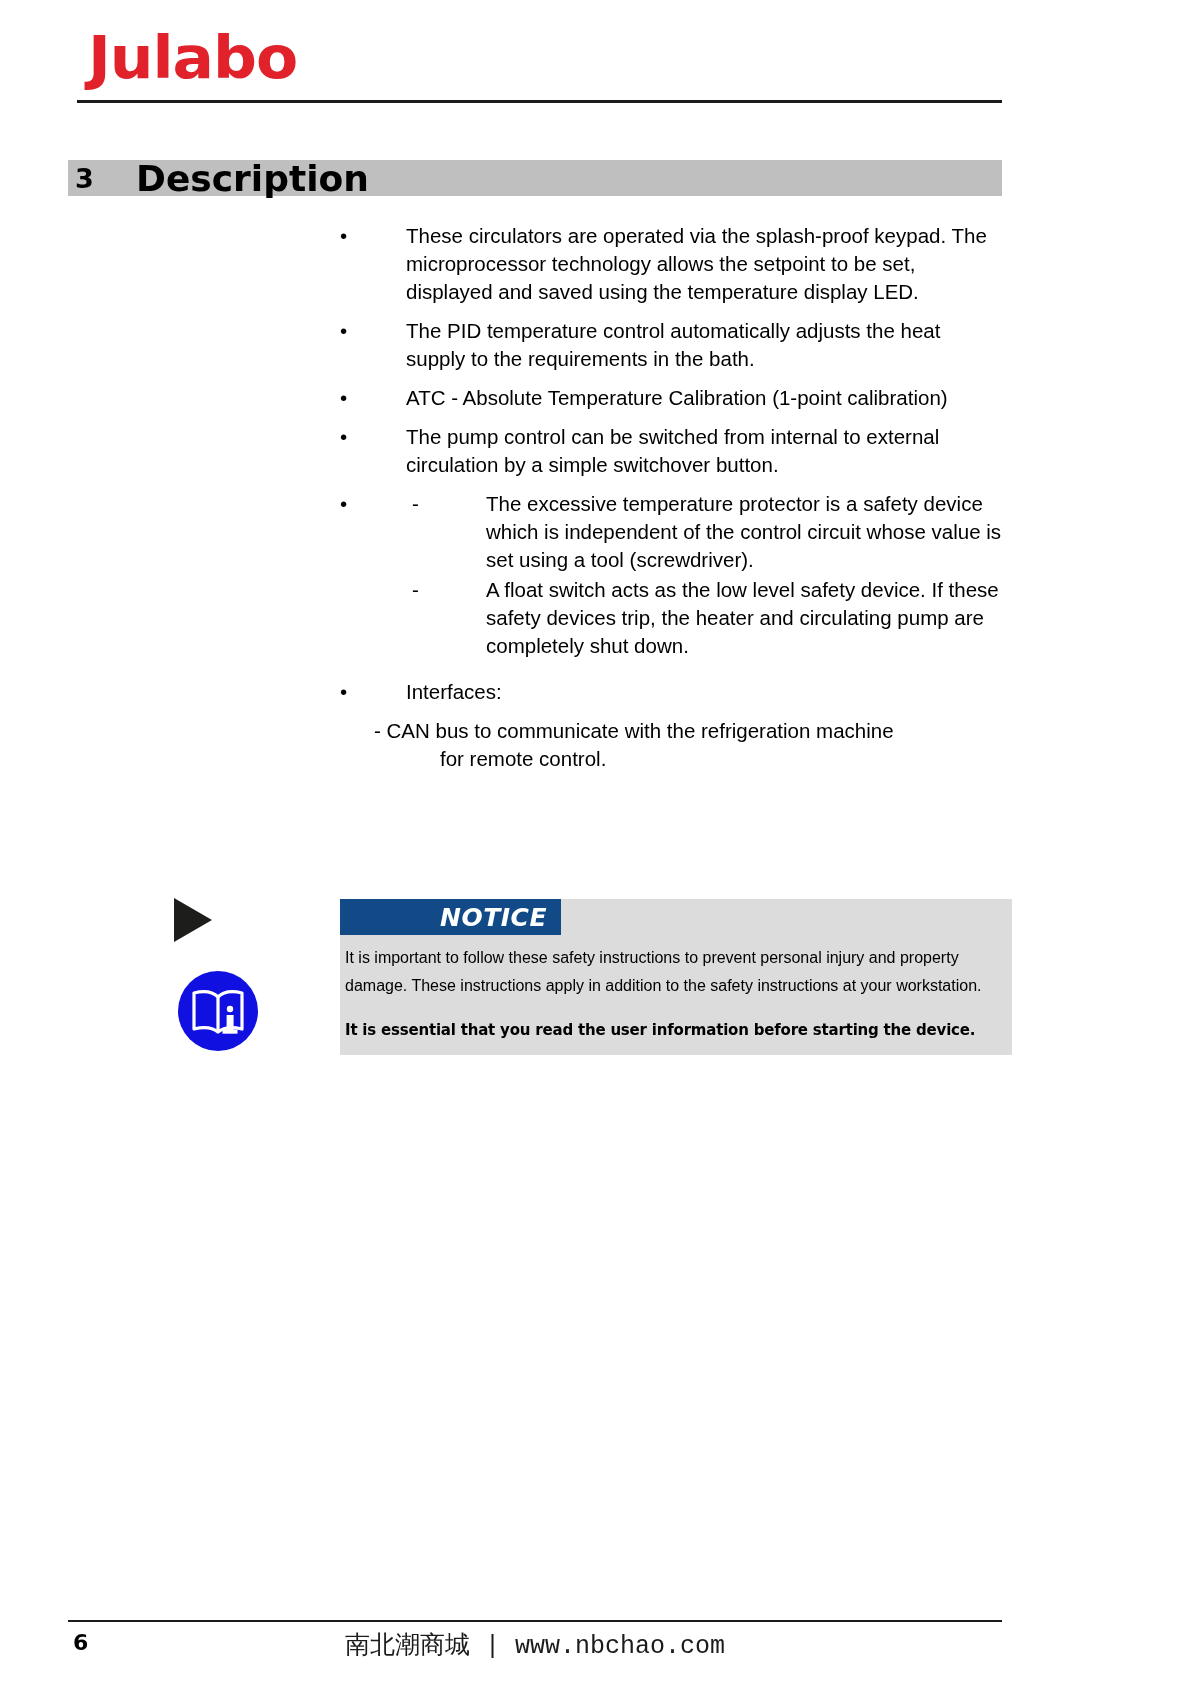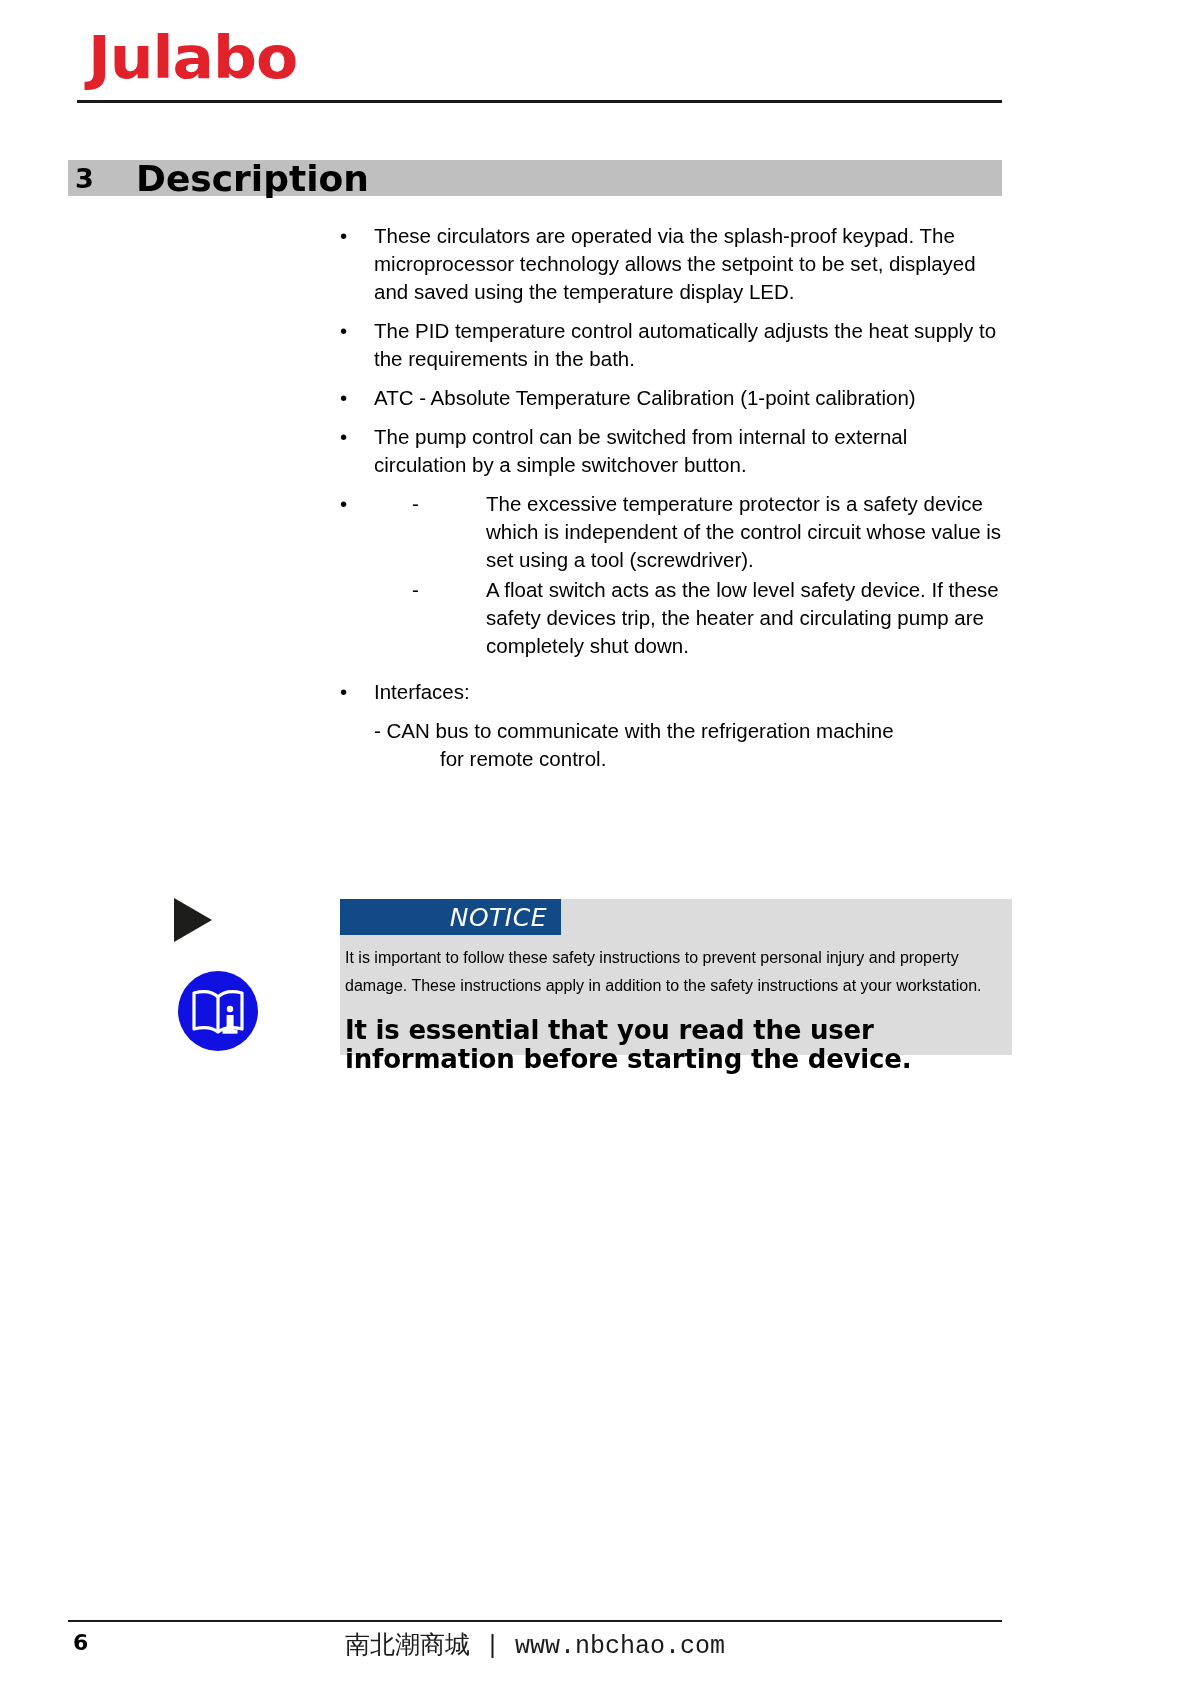--- a/index.html
+++ b/index.html
@@ -103,20 +103,21 @@
   }
   .bullet-row .dot {
     position: absolute;
     left: 4px;
     top: 0;
     font-size: 20.5px;
     line-height: 28px;
   }
   .bullet-row .btext {
     display: block;
+    margin-left: 32px;
   }
 
   .sub-dash {
     position: relative;
     padding-left: 112px;
     font-size: 20.5px;
     line-height: 28px;
     margin-top: 2px;
   }
   .sub-dash .dash {
@@ -156,42 +157,42 @@
     background: #124a87;
     display: flex;
     align-items: center;
     justify-content: flex-end;
     padding-right: 14px;
     box-sizing: border-box;
   }
   .notice-banner-label {
     color: #ffffff;
     font-family: "DejaVu Sans", sans-serif;
-    font-weight: 400;
+    font-weight: 700;
     font-style: italic;
     font-size: 25px;
     letter-spacing: 0.5px;
   }
   .notice-body {
     position: absolute;
     left: 345px;
     top: 944px;
     width: 660px;
   }
   .notice-p {
     font-size: 16px;
     line-height: 28px;
     color: #000;
     margin: 0 0 16px 0;
     width: 648px;
   }
   .notice-p.strong {
     font-family: "DejaVu Sans", sans-serif;
     font-weight: 700;
-    font-size: 26px;
+    font-size: 15px;
     line-height: 29px;
     letter-spacing: -0.2px;
   }
 
   
   .tri-icon {
     position: absolute;
     left: 174px;
     top: 898px;
     width: 0;

